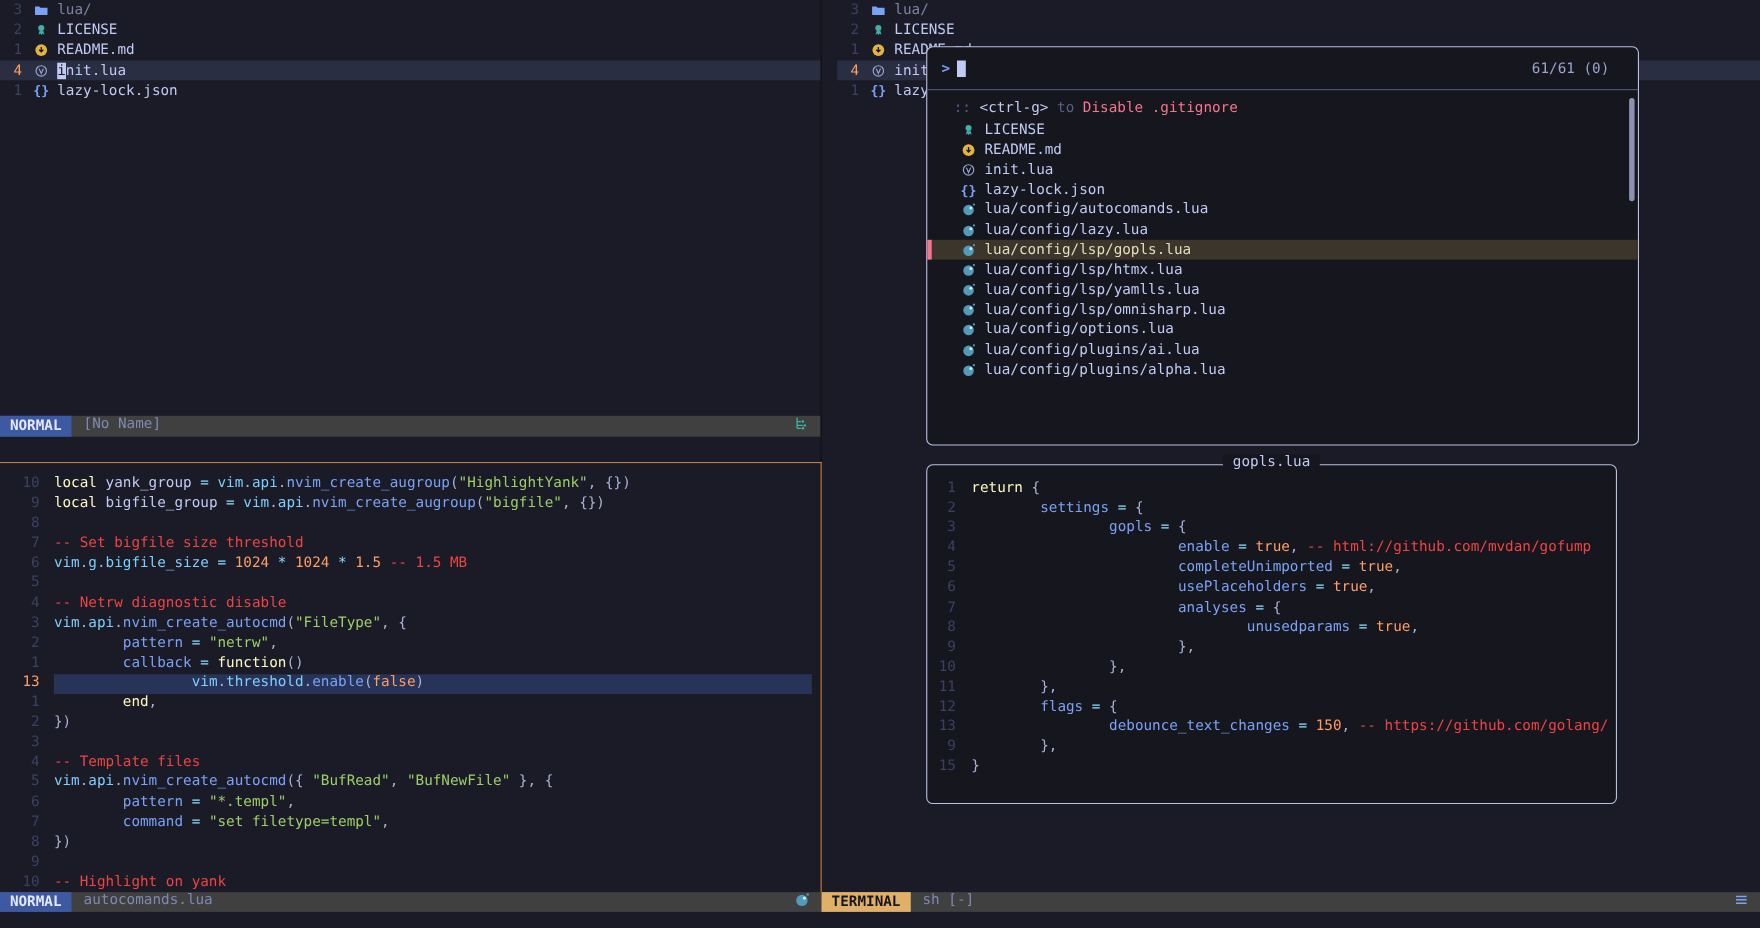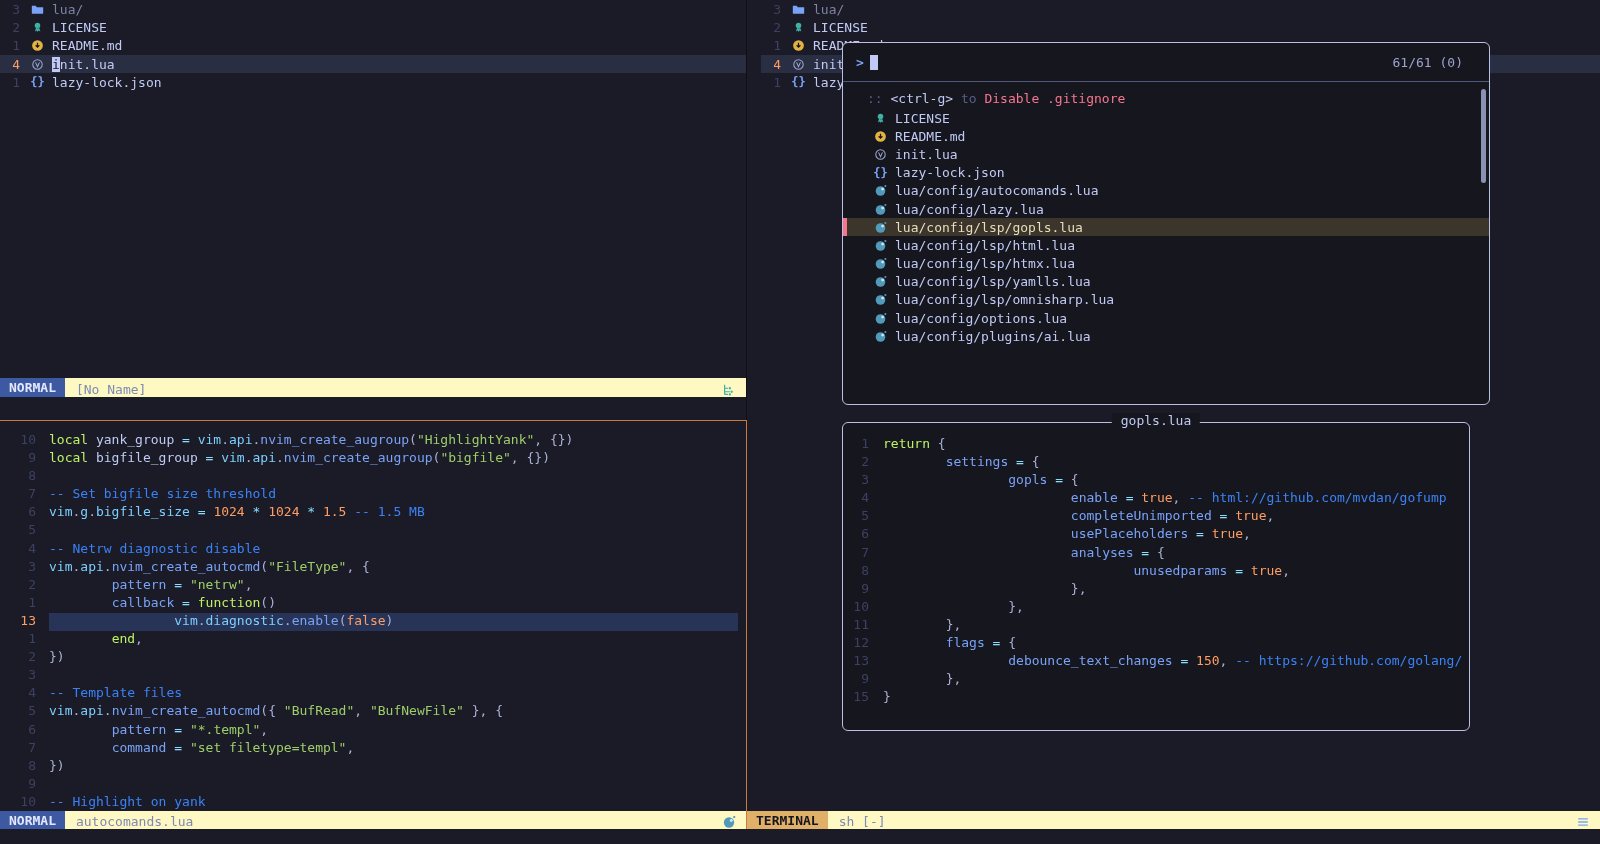--- a/index.html
+++ b/index.html
@@ -15,21 +15,21 @@
   .nr-cur{color:#ff9e64 !important}
   .fname{color:#c0caf5}
   .dname{color:#7d83a3}
   .char-cursor{background:#c0caf5;color:#16161e}
 
   .ficon{width:15px;height:15px;display:inline-flex;align-items:center;justify-content:center;margin-right:7px;flex:none}
   .ficon svg{width:13px;height:13px;display:block}
   .ficon.txticon{color:#7aa2f7;font-size:12px;width:auto;min-width:15px;font-weight:bold}
 
   
-  .statusbar{display:flex;align-items:flex-end;background:#fef9c3;height:18px;position:absolute}
+  .statusbar{display:flex;align-items:flex-start;background:#404040;height:18px;position:absolute}
   .sl-embedded{left:0;bottom:0;width:100%;height:19px}
   .sb-left{left:0;top:811px;width:746px}
   .sb-right{left:747px;top:811px;width:853px}
   .mode-badge{height:100%;display:flex;align-items:center;padding:0 9px;font-weight:bold}
   .mode-badge.normal{background:#3d59a1;color:#e3e8ff}
   .mode-badge.terminal{background:#e0af68;color:#15161e}
   .sl-file{margin-left:11px;color:#8089b3}
   .sl-right{margin-left:auto;margin-right:10px;display:flex;align-items:center}
   .sl-right svg{width:14px;height:14px;display:block}
 
@@ -38,30 +38,30 @@
   .hborder{position:absolute;left:0;top:420px;width:747px;height:1px;background:#c97b3f}
   .vborder-orange{position:absolute;left:746px;top:420px;width:1px;height:409px;background:#c97b3f}
 
   
   .pane-bl{position:absolute;left:0;top:421px;width:746px;height:390px;padding:11px 8px 0 0}
   .cd-line{display:flex;height:18.1px;white-space:pre}
   .cd-line .nr{width:36px;text-align:right;margin-right:13px;color:#3b4261;flex:none}
   .cd-body{flex:1}
   .cd-line.current .cd-body{background:#283457}
 
-  .tk-kw{color:#bef264}
+  .tk-kw{color:#fef9c3}
   .tk-var{color:#c0caf5}
   .tk-op{color:#89ddff}
   .tk-fld{color:#7dcfff}
   .tk-fn{color:#7aa2f7}
   .tk-prop{color:#7aa2f7}
   .tk-str{color:#9ece6a}
   .tk-num{color:#ff9e64}
   .tk-bool{color:#ff9e64}
-  .tk-com{color:#3b82f6}
+  .tk-com{color:#ef4444}
   .tk-pn{color:#a9b1d6}
 
   
   .float{position:absolute;background:#16161e;border:1px solid #b9c0e2;border-radius:6px;z-index:10}
   .finder{left:842px;top:42px;width:648px;height:363px}
   .preview{left:842px;top:422px;width:628px;height:309px}
 
   .fz-prompt{height:38px;display:flex;align-items:center;padding:0 26px 0 13px}
   .fz-caret{color:#7aa2f7;font-weight:bold}
   .blockcursor{display:inline-block;width:8px;height:15px;background:#c0caf5;margin-left:6px}
@@ -128,21 +128,21 @@
         <div class="cd-line"><span class="nr">10</span><span class="cd-body"><span class="tk-kw">local</span><span class="tk-var"> yank_group </span><span class="tk-op">=</span><span class="tk-var"> </span><span class="tk-fld">vim</span><span class="tk-pn">.</span><span class="tk-fld">api</span><span class="tk-pn">.</span><span class="tk-fn">nvim_create_augroup</span><span class="tk-pn">(</span><span class="tk-str">"HighlightYank"</span><span class="tk-pn">, {})</span></span></div>
         <div class="cd-line"><span class="nr">9</span><span class="cd-body"><span class="tk-kw">local</span><span class="tk-var"> bigfile_group </span><span class="tk-op">=</span><span class="tk-var"> </span><span class="tk-fld">vim</span><span class="tk-pn">.</span><span class="tk-fld">api</span><span class="tk-pn">.</span><span class="tk-fn">nvim_create_augroup</span><span class="tk-pn">(</span><span class="tk-str">"bigfile"</span><span class="tk-pn">, {})</span></span></div>
         <div class="cd-line"><span class="nr">8</span><span class="cd-body"></span></div>
         <div class="cd-line"><span class="nr">7</span><span class="cd-body"><span class="tk-com">-- Set bigfile size threshold</span></span></div>
         <div class="cd-line"><span class="nr">6</span><span class="cd-body"><span class="tk-fld">vim</span><span class="tk-pn">.</span><span class="tk-fld">g</span><span class="tk-pn">.</span><span class="tk-fld">bigfile_size</span><span class="tk-var"> </span><span class="tk-op">=</span><span class="tk-var"> </span><span class="tk-num">1024</span><span class="tk-var"> </span><span class="tk-op">*</span><span class="tk-var"> </span><span class="tk-num">1024</span><span class="tk-var"> </span><span class="tk-op">*</span><span class="tk-var"> </span><span class="tk-num">1.5</span><span class="tk-com"> -- 1.5 MB</span></span></div>
         <div class="cd-line"><span class="nr">5</span><span class="cd-body"></span></div>
         <div class="cd-line"><span class="nr">4</span><span class="cd-body"><span class="tk-com">-- Netrw diagnostic disable</span></span></div>
         <div class="cd-line"><span class="nr">3</span><span class="cd-body"><span class="tk-fld">vim</span><span class="tk-pn">.</span><span class="tk-fld">api</span><span class="tk-pn">.</span><span class="tk-fn">nvim_create_autocmd</span><span class="tk-pn">(</span><span class="tk-str">"FileType"</span><span class="tk-pn">, {</span></span></div>
         <div class="cd-line"><span class="nr">2</span><span class="cd-body"><span class="tk-var">        </span><span class="tk-prop">pattern</span><span class="tk-var"> </span><span class="tk-op">=</span><span class="tk-var"> </span><span class="tk-str">"netrw"</span><span class="tk-pn">,</span></span></div>
         <div class="cd-line"><span class="nr">1</span><span class="cd-body"><span class="tk-var">        </span><span class="tk-prop">callback</span><span class="tk-var"> </span><span class="tk-op">=</span><span class="tk-var"> </span><span class="tk-kw">function</span><span class="tk-pn">()</span></span></div>
-        <div class="cd-line current"><span class="nr nr-cur">13</span><span class="cd-body"><span class="tk-var">                </span><span class="tk-fld">vim</span><span class="tk-pn">.</span><span class="tk-fld">diagnostic</span><span class="tk-pn">.</span><span class="tk-fn">enable</span><span class="tk-pn">(</span><span class="tk-bool">false</span><span class="tk-pn">)</span></span></div>
+        <div class="cd-line current"><span class="nr nr-cur">13</span><span class="cd-body"><span class="tk-var">                </span><span class="tk-fld">vim</span><span class="tk-pn">.</span><span class="tk-fld">threshold</span><span class="tk-pn">.</span><span class="tk-fn">enable</span><span class="tk-pn">(</span><span class="tk-bool">false</span><span class="tk-pn">)</span></span></div>
         <div class="cd-line"><span class="nr">1</span><span class="cd-body"><span class="tk-var">        </span><span class="tk-kw">end</span><span class="tk-pn">,</span></span></div>
         <div class="cd-line"><span class="nr">2</span><span class="cd-body"><span class="tk-pn">})</span></span></div>
         <div class="cd-line"><span class="nr">3</span><span class="cd-body"></span></div>
         <div class="cd-line"><span class="nr">4</span><span class="cd-body"><span class="tk-com">-- Template files</span></span></div>
         <div class="cd-line"><span class="nr">5</span><span class="cd-body"><span class="tk-fld">vim</span><span class="tk-pn">.</span><span class="tk-fld">api</span><span class="tk-pn">.</span><span class="tk-fn">nvim_create_autocmd</span><span class="tk-pn">({ </span><span class="tk-str">"BufRead"</span><span class="tk-pn">, </span><span class="tk-str">"BufNewFile"</span><span class="tk-pn"> }, {</span></span></div>
         <div class="cd-line"><span class="nr">6</span><span class="cd-body"><span class="tk-var">        </span><span class="tk-prop">pattern</span><span class="tk-var"> </span><span class="tk-op">=</span><span class="tk-var"> </span><span class="tk-str">"*.templ"</span><span class="tk-pn">,</span></span></div>
         <div class="cd-line"><span class="nr">7</span><span class="cd-body"><span class="tk-var">        </span><span class="tk-prop">command</span><span class="tk-var"> </span><span class="tk-op">=</span><span class="tk-var"> </span><span class="tk-str">"set filetype=templ"</span><span class="tk-pn">,</span></span></div>
         <div class="cd-line"><span class="nr">8</span><span class="cd-body"><span class="tk-pn">})</span></span></div>
         <div class="cd-line"><span class="nr">9</span><span class="cd-body"></span></div>
         <div class="cd-line"><span class="nr">10</span><span class="cd-body"><span class="tk-com">-- Highlight on yank</span></span></div>
@@ -226,25 +226,20 @@
             </svg></span><span class="fz-name">lua/config/lazy.lua</span></div>
         <div class="fz-item selected"><span class="sel-bar"></span><span class="ficon ficon-lua"><svg viewBox="0 0 16 16">
               <circle cx="8" cy="8.6" r="5.9" fill="#519aba"></circle>
               <circle cx="10.6" cy="6.2" r="1.7" fill="#cfe8f6"></circle>
               <circle cx="14" cy="2.4" r="1.3" fill="#519aba"></circle>
             </svg></span><span class="fz-name">lua/config/lsp/gopls.lua</span></div>
         <div class="fz-item"><span class="ficon ficon-lua"><svg viewBox="0 0 16 16">
               <circle cx="8" cy="8.6" r="5.9" fill="#519aba"></circle>
               <circle cx="10.6" cy="6.2" r="1.7" fill="#cfe8f6"></circle>
               <circle cx="14" cy="2.4" r="1.3" fill="#519aba"></circle>
-            </svg></span><span class="fz-name">lua/config/lsp/html.lua</span></div>
-        <div class="fz-item"><span class="ficon ficon-lua"><svg viewBox="0 0 16 16">
-              <circle cx="8" cy="8.6" r="5.9" fill="#519aba"></circle>
-              <circle cx="10.6" cy="6.2" r="1.7" fill="#cfe8f6"></circle>
-              <circle cx="14" cy="2.4" r="1.3" fill="#519aba"></circle>
             </svg></span><span class="fz-name">lua/config/lsp/htmx.lua</span></div>
         <div class="fz-item"><span class="ficon ficon-lua"><svg viewBox="0 0 16 16">
               <circle cx="8" cy="8.6" r="5.9" fill="#519aba"></circle>
               <circle cx="10.6" cy="6.2" r="1.7" fill="#cfe8f6"></circle>
               <circle cx="14" cy="2.4" r="1.3" fill="#519aba"></circle>
             </svg></span><span class="fz-name">lua/config/lsp/yamlls.lua</span></div>
         <div class="fz-item"><span class="ficon ficon-lua"><svg viewBox="0 0 16 16">
               <circle cx="8" cy="8.6" r="5.9" fill="#519aba"></circle>
               <circle cx="10.6" cy="6.2" r="1.7" fill="#cfe8f6"></circle>
               <circle cx="14" cy="2.4" r="1.3" fill="#519aba"></circle>
@@ -252,20 +247,25 @@
         <div class="fz-item"><span class="ficon ficon-lua"><svg viewBox="0 0 16 16">
               <circle cx="8" cy="8.6" r="5.9" fill="#519aba"></circle>
               <circle cx="10.6" cy="6.2" r="1.7" fill="#cfe8f6"></circle>
               <circle cx="14" cy="2.4" r="1.3" fill="#519aba"></circle>
             </svg></span><span class="fz-name">lua/config/options.lua</span></div>
         <div class="fz-item"><span class="ficon ficon-lua"><svg viewBox="0 0 16 16">
               <circle cx="8" cy="8.6" r="5.9" fill="#519aba"></circle>
               <circle cx="10.6" cy="6.2" r="1.7" fill="#cfe8f6"></circle>
               <circle cx="14" cy="2.4" r="1.3" fill="#519aba"></circle>
             </svg></span><span class="fz-name">lua/config/plugins/ai.lua</span></div>
+        <div class="fz-item"><span class="ficon ficon-lua"><svg viewBox="0 0 16 16">
+              <circle cx="8" cy="8.6" r="5.9" fill="#519aba"></circle>
+              <circle cx="10.6" cy="6.2" r="1.7" fill="#cfe8f6"></circle>
+              <circle cx="14" cy="2.4" r="1.3" fill="#519aba"></circle>
+            </svg></span><span class="fz-name">lua/config/plugins/alpha.lua</span></div>
       </div>
     <div class="fz-scrollbar"></div>
   </div>
 
   <div class="float preview">
     <span class="pv-title">gopls.lua</span>
     <div id="pv-code" class="pv-code">
         <div class="cd-line"><span class="nr">1</span><span class="cd-body"><span class="tk-kw">return</span><span class="tk-pn"> {</span></span></div>
         <div class="cd-line"><span class="nr">2</span><span class="cd-body"><span class="tk-var">        </span><span class="tk-prop">settings</span><span class="tk-var"> </span><span class="tk-op">=</span><span class="tk-pn"> {</span></span></div>
         <div class="cd-line"><span class="nr">3</span><span class="cd-body"><span class="tk-var">                </span><span class="tk-prop">gopls</span><span class="tk-var"> </span><span class="tk-op">=</span><span class="tk-pn"> {</span></span></div>

